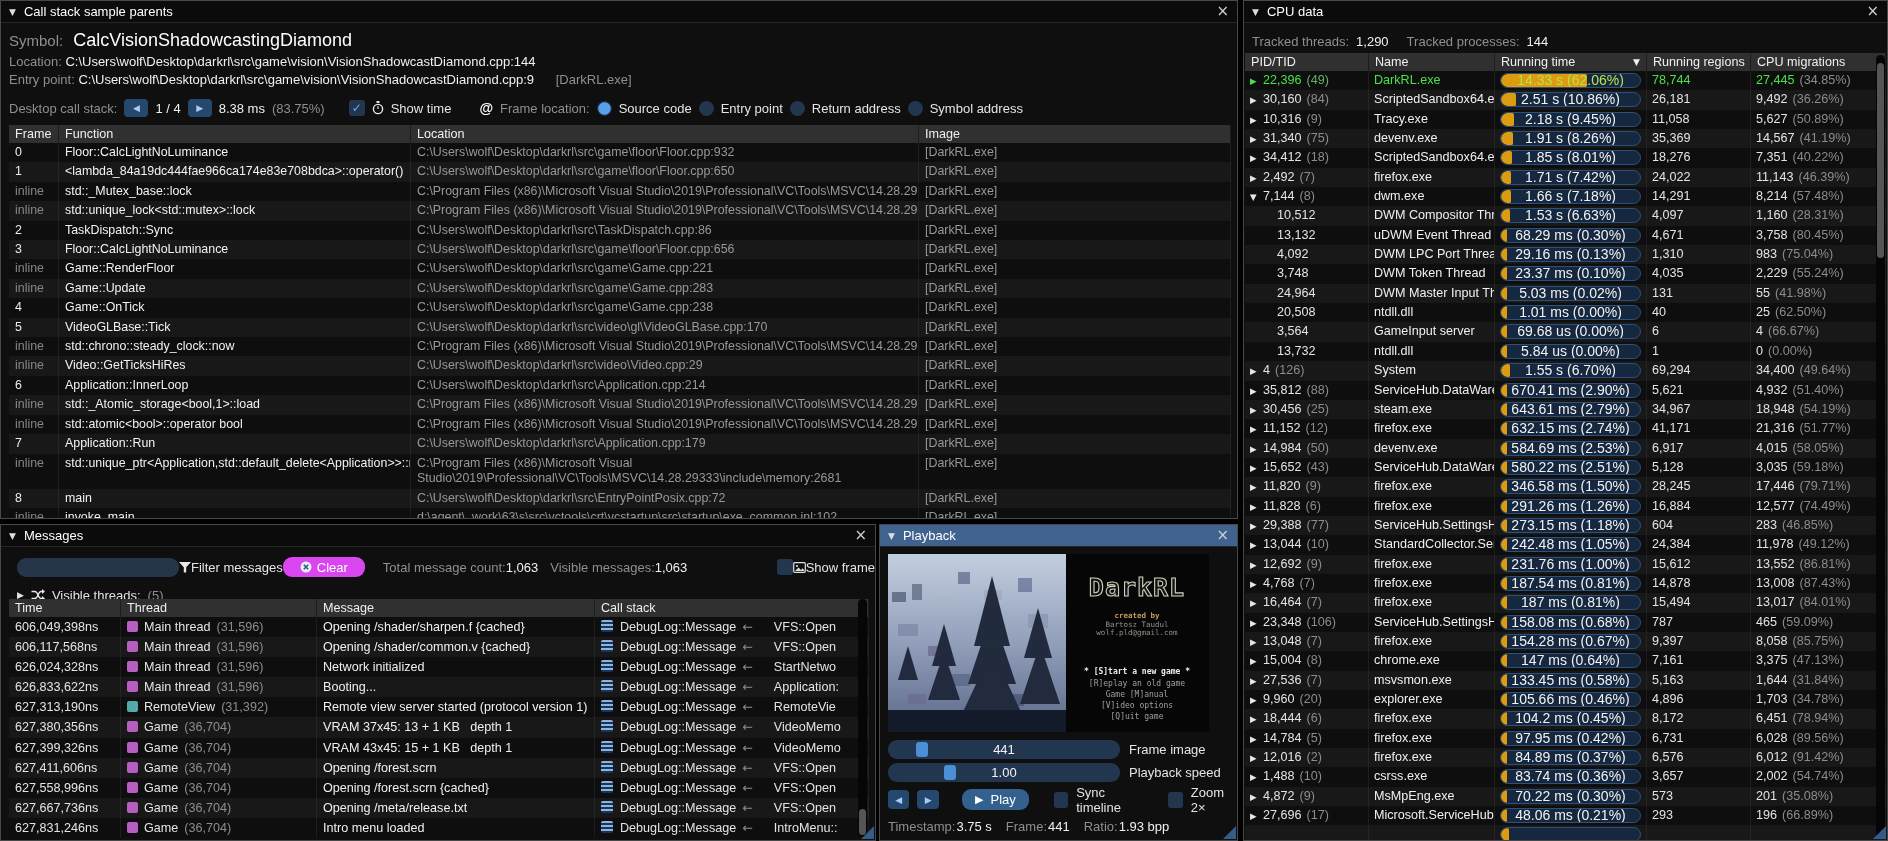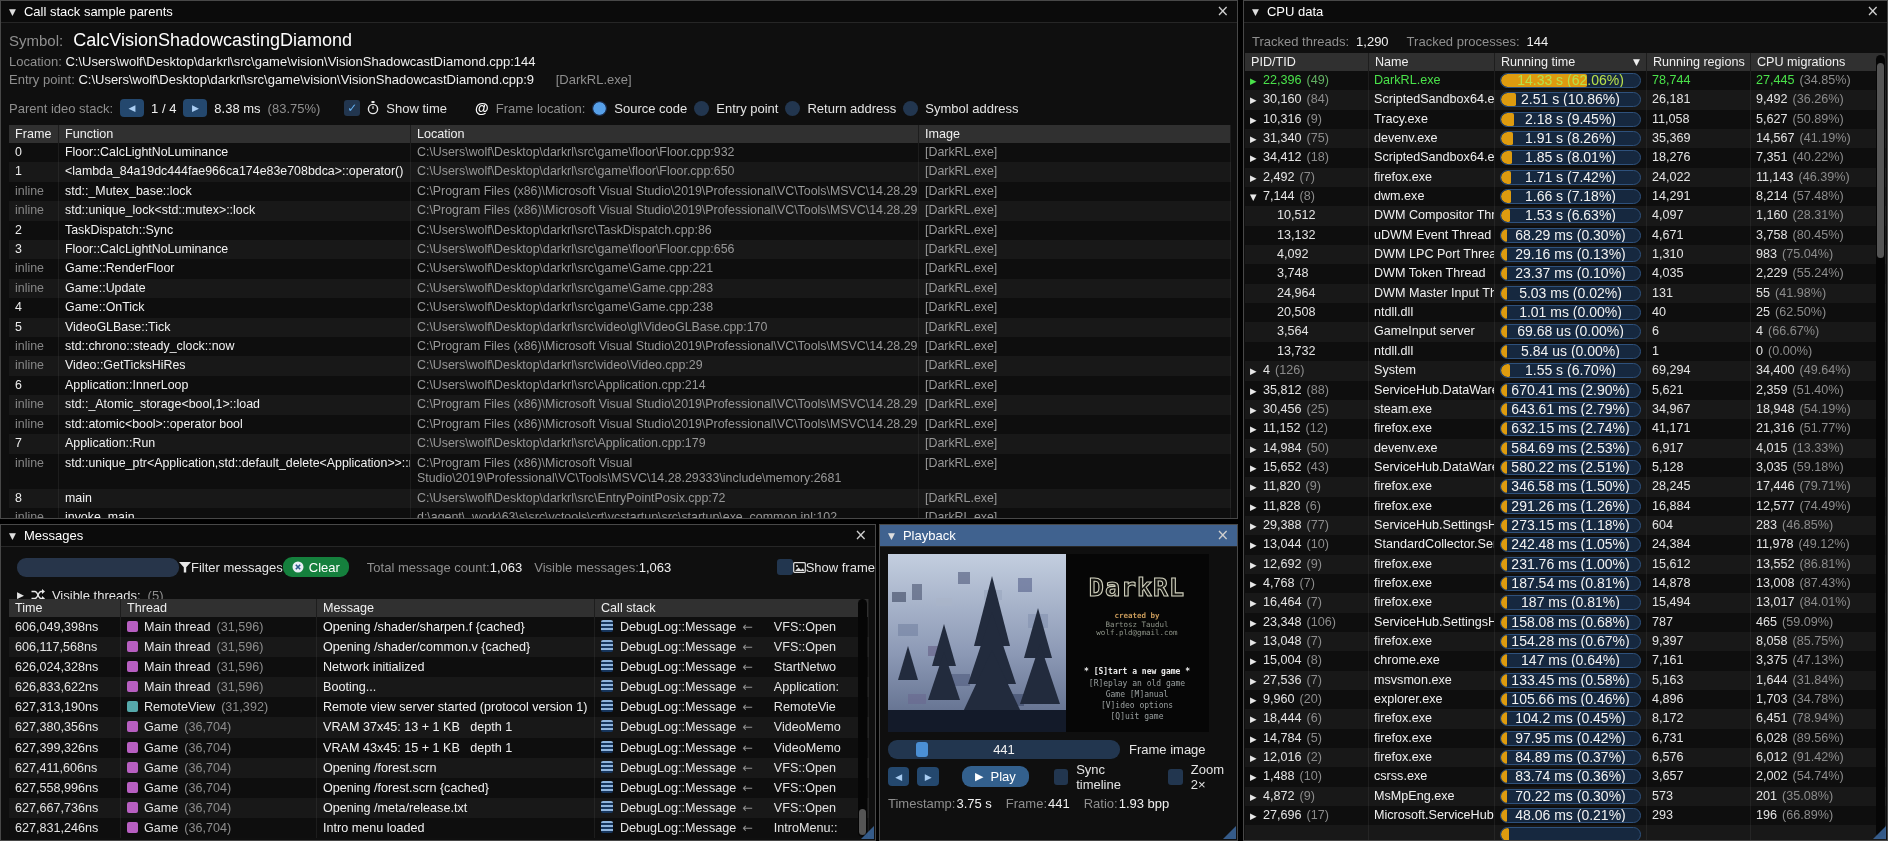--- a/index.html
+++ b/index.html
@@ -36,21 +36,21 @@
 .cs-rows>:nth-child(even){background:#181818;}
 .c-frame{color:#ededed;}
 .inl .c-frame{color:#868686;}
 .c-fn{color:#f2f2f2;}
 .c-loc,.c-img{color:#989898;}
 .wrap .c-fn,.wrap .c-loc{white-space:normal;line-height:15.5px;padding-top:2px;padding-bottom:2px;}
 
 #messages{left:0;top:524px;width:876px;height:317px;}
 .m-toolbar{display:flex;align-items:center;padding:10px 0 0 16px;height:20px;}
 .filter-input{width:162px;height:19px;background:#27354a;border-radius:9px;}
-.btn{background:#15803d;border-radius:9px;height:20px;display:flex;align-items:center;gap:5px;padding:0 9px;color:#fff;}
+.btn{background:#d946ef;border-radius:9px;height:20px;display:flex;align-items:center;gap:5px;padding:0 17px;color:#fff;}
 .vthreads{display:flex;align-items:center;gap:7px;padding:9px 0 0 16px;height:18px;}
 .msg-table{position:absolute;left:8px;right:6px;top:74px;}
 .grid-m{display:grid;grid-template-columns:112px 196px 278px 1fr;}
 .msg-row{height:20.1px;line-height:20.1px;font-size:12.6px;}
 .msg-row>div{padding:0 6px;white-space:nowrap;overflow:hidden;border-right:1px solid rgba(120,120,120,.14);}
 .msg-rows>:nth-child(odd){background:#0e0e0e;}
 .msg-rows>:nth-child(even){background:#181818;}
 .swatch{display:inline-block;width:11px;height:11px;border-radius:2px;margin-right:6px;vertical-align:-1px;}
 .tcnt,.larr{color:#8d8d8d;margin-left:6px;}
 .m-msg{white-space:pre !important;color:#f0f0f0;}
@@ -111,21 +111,21 @@
   <div class="info-line">
     <span class="lbl">Location:</span>
     <span class="val">C:\Users\wolf\Desktop\darkrl\src\game\vision\VisionShadowcastDiamond.cpp:144</span>
   </div>
   <div class="info-line">
     <span class="lbl">Entry point:</span>
     <span class="val">C:\Users\wolf\Desktop\darkrl\src\game\vision\VisionShadowcastDiamond.cpp:9</span>
     <span class="img">[DarkRL.exe]</span>
   </div>
   <div class="pstack">
-    <span class="lbl">Parent ideo stack:</span>
+    <span class="lbl">Desktop call stack:</span>
     <span class="navbtn">◀</span>
     <span class="val">1 / 4</span>
     <span class="navbtn">▶</span>
     <span class="val">8.38 ms</span>
     <span class="lbl">(83.75%)</span>
     <span style="width:10px"></span>
     <span class="chk">✓</span>
     <svg width="12" height="14" viewBox="0 0 12 14">
         <rect x="4.5" y="0" width="3" height="2" fill="#e8e8e8"></rect>
         <circle cx="6" cy="8" r="4.6" fill="none" stroke="#e8e8e8" stroke-width="1.4"></circle>
@@ -448,20 +448,24 @@
     <text x="249" y="132" text-anchor="middle" font-size="8" fill="#9aa0a0">[R]eplay an old game</text>
     <text x="249" y="143" text-anchor="middle" font-size="8" fill="#9aa0a0">Game [M]anual</text>
     <text x="249" y="154" text-anchor="middle" font-size="8" fill="#9aa0a0">[V]ideo options</text>
     <text x="249" y="165" text-anchor="middle" font-size="8" fill="#9aa0a0">[Q]uit game</text>
   </svg>
   <div class="pb-sliders">
     <div class="sl-row">
       <div class="slider"><span class="grab" style="left:12%"></span><span>441</span></div>
       <span>Frame image</span>
     </div>
+    <div class="sl-row">
+      <div class="slider"><span class="grab" style="left:24%"></span><span>1.00</span></div>
+      <span>Playback speed</span>
+    </div>
   </div>
   <div class="pb-btns">
     <span class="navbtn" style="height:19px">◀</span>
     <span class="navbtn" style="height:19px">▶</span>
     <span style="width:8px"></span>
     <span class="playbtn">
       <span class="g" style="font-size:11px">▶</span>
       <span>Play</span>
     </span>
     <span style="width:10px"></span>
@@ -705,21 +709,21 @@
         <div class="grid-c cpu-row">
         <div class="p-pid"><span class="p-arrow">▶</span><span class="p-num">35,812</span><span class="p-cnt">(88)</span></div>
         <div class="p-name">ServiceHub.DataWarehou</div>
         <div class="p-time">
             <div class="bar-frame">
               <div class="bar-fill" style="width: 2.9%;"></div>
               <span class="bar-text">670.41 ms (2.90%)</span>
             </div>
           </div>
         <div class="p-reg">5,621</div>
-        <div class="p-mig"><span class="p-num">2,359</span><span class="p-cnt">(51.40%)</span></div>
+        <div class="p-mig"><span class="p-num">4,932</span><span class="p-cnt">(51.40%)</span></div>
       </div>
         <div class="grid-c cpu-row">
         <div class="p-pid"><span class="p-arrow">▶</span><span class="p-num">30,456</span><span class="p-cnt">(25)</span></div>
         <div class="p-name">steam.exe</div>
         <div class="p-time">
             <div class="bar-frame">
               <div class="bar-fill" style="width: 2.8%;"></div>
               <span class="bar-text">643.61 ms (2.79%)</span>
             </div>
           </div>
@@ -741,21 +745,21 @@
         <div class="grid-c cpu-row">
         <div class="p-pid"><span class="p-arrow">▶</span><span class="p-num">14,984</span><span class="p-cnt">(50)</span></div>
         <div class="p-name">devenv.exe</div>
         <div class="p-time">
             <div class="bar-frame">
               <div class="bar-fill" style="width: 2.5%;"></div>
               <span class="bar-text">584.69 ms (2.53%)</span>
             </div>
           </div>
         <div class="p-reg">6,917</div>
-        <div class="p-mig"><span class="p-num">4,015</span><span class="p-cnt">(13.33%)</span></div>
+        <div class="p-mig"><span class="p-num">4,015</span><span class="p-cnt">(58.05%)</span></div>
       </div>
         <div class="grid-c cpu-row">
         <div class="p-pid"><span class="p-arrow">▶</span><span class="p-num">15,652</span><span class="p-cnt">(43)</span></div>
         <div class="p-name">ServiceHub.DataWarehou</div>
         <div class="p-time">
             <div class="bar-frame">
               <div class="bar-fill" style="width: 2.5%;"></div>
               <span class="bar-text">580.22 ms (2.51%)</span>
             </div>
           </div>

